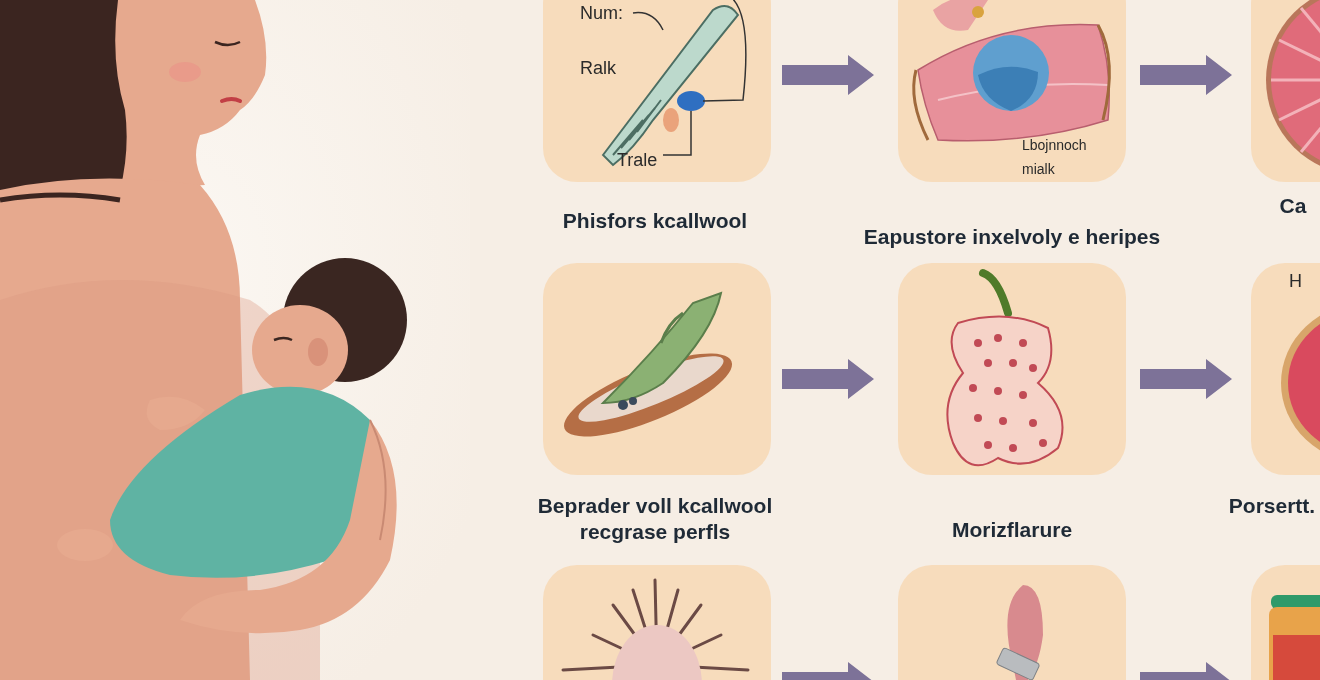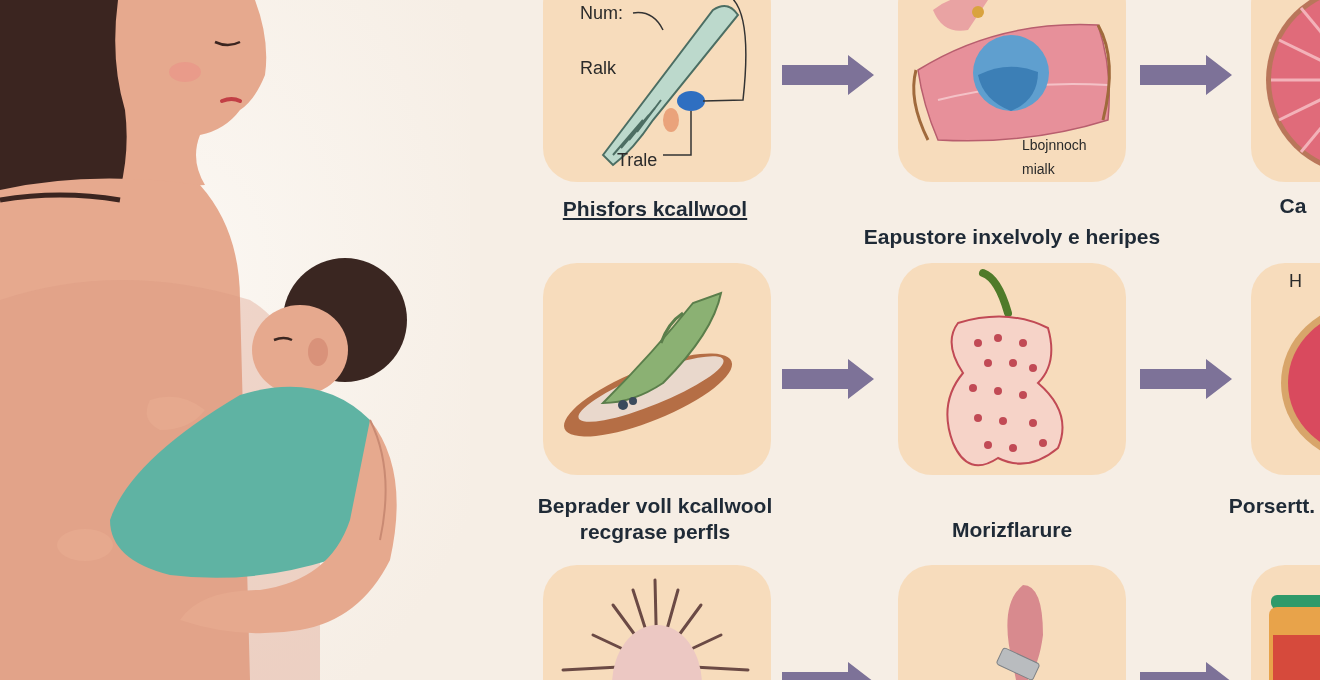--- a/index.html
+++ b/index.html
@@ -79,21 +79,21 @@
     <ellipse cx="148" cy="131" rx="14" ry="10" fill="#2f6fc1"></ellipse>
     <ellipse cx="128" cy="150" rx="8" ry="12" fill="#e48a60" opacity="0.7"></ellipse>
     <path d="M185,25 Q210,40 200,130 L160,131" stroke="#333" stroke-width="1.5" fill="none"></path>
     <path d="M148,141 L148,185 L120,185" stroke="#333" stroke-width="1.5" fill="none"></path>
     <path d="M90,43 Q110,40 120,60" stroke="#333" stroke-width="1.5" fill="none"></path>
   </svg>
   <span class="annot" style="left:37px; top:33px;">Num:</span>
   <span class="annot" style="left:37px; top:88px;">Ralk</span>
   <span class="annot" style="left:74px; top:180px;">Trale</span>
 </div>
-<div class="tile-label" style="left:505px; top:196px;text-decoration:underline;">Phisfors kcallwool</div>
+<div class="tile-label" style="left:505px; top:208px;">Phisfors kcallwool</div>
 
 <div class="arrow" style="left:780px; top:53px;">
   <svg viewBox="0 0 96 44">
       <path d="M2,12 L68,12 L68,2 L94,22 L68,42 L68,32 L2,32 Z" fill="#7d7298"></path>
     </svg>
 </div>
 
 <div class="tile" style="left:898px; top:-30px;">
   <svg viewBox="0 0 228 212">
     <path d="M35,40 Q60,20 90,30 L70,60 Q45,65 35,40 Z" fill="#e9a3a3"></path>

